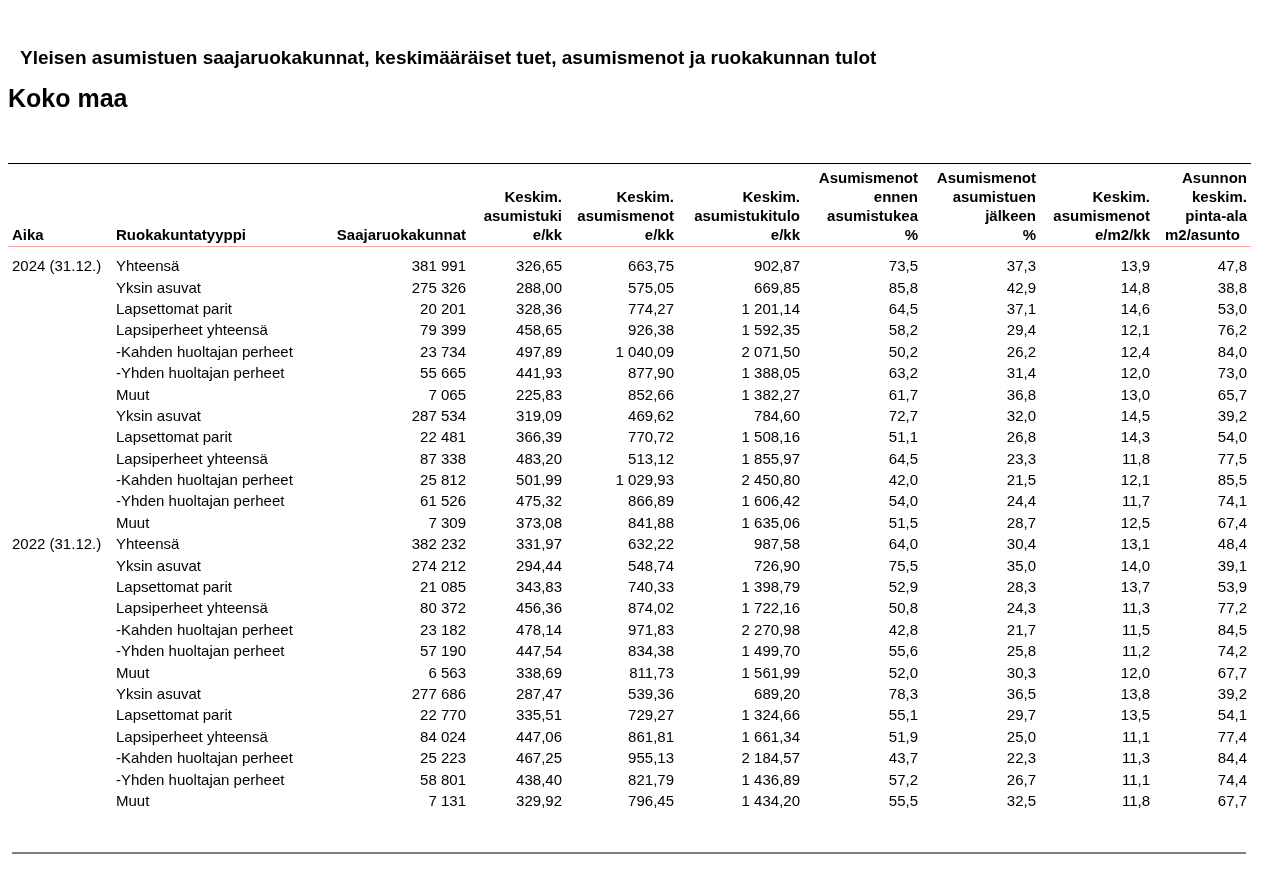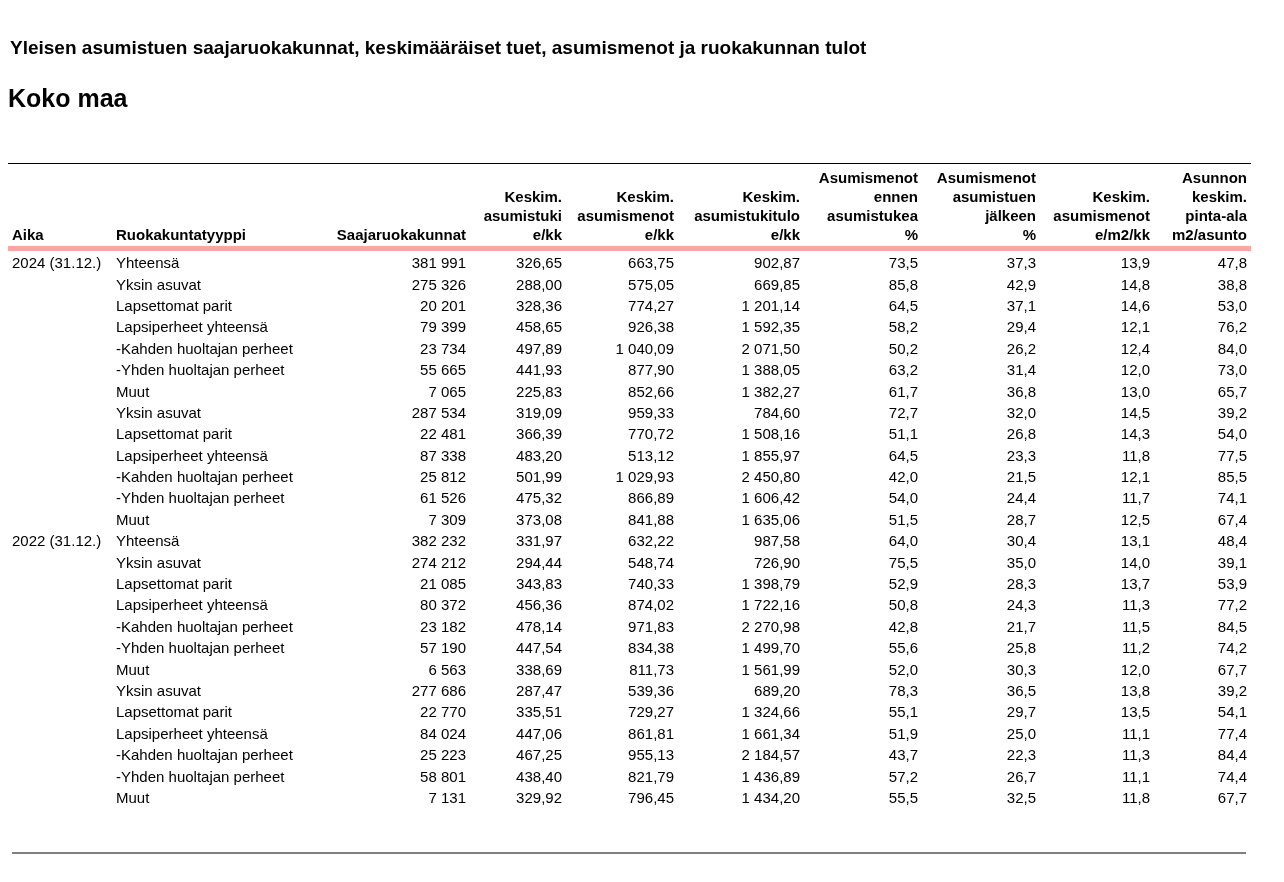--- a/index.html
+++ b/index.html
@@ -14,21 +14,21 @@
       overflow: hidden;
       font-family: "Liberation Sans", sans-serif;
       color: #000000;
     }
     .title {
       position: absolute;
       left: 8px;
       top: 35px;
       font-size: 19px;
       font-weight: bold;
-      margin: 2px;
+      margin: 12px;
       line-height: 22px;
       white-space: nowrap;
     }
     .subtitle {
       position: absolute;
       left: 8px;
       top: 87px;
       font-size: 25px;
       font-weight: bold;
       margin: 0;
@@ -45,34 +45,34 @@
       width: 1243px;
       table-layout: fixed;
       font-size: 15px;
       border-top: 1px solid #000;
     }
     table.data th {
       font-weight: bold;
       vertical-align: bottom;
       line-height: 19px;
       padding: 4px 4px 2px 4px;
-      border-bottom: 5px solid #fca5a5;
+      border-bottom: 1px solid #fca5a5;
       text-align: right;
       white-space: nowrap;
     }
     table.data th.left { text-align: left; }
     table.data td {
       line-height: 19px;
       height: 21.4px;
       padding: 0 4px;
       text-align: right;
       white-space: nowrap;
     }
     table.data td.left { text-align: left; }
-    table.data tbody tr.first-row td { padding-top: 1px; }
+    table.data tbody tr.first-row td { padding-top: 8px; }
     .bottom-rule {
       position: absolute;
       left: 12px;
       top: 852px;
       width: 1234px;
       height: 2px;
       background: #808080;
     }
   </style>
 </head>
@@ -148,21 +148,21 @@
           <th>
             <div style="min-height: 19px;"></div>
             <div style="min-height: 19px;">Keskim.</div>
             <div style="min-height: 19px;">asumismenot</div>
             <div style="min-height: 19px;">e/m2/kk</div>
           </th>
           <th>
             <div style="min-height: 19px;">Asunnon</div>
             <div style="min-height: 19px;">keskim.</div>
             <div style="min-height: 19px;">pinta-ala</div>
-            <div style="min-height: 19px;">m2/asunto</div>
+            <div style="min-height: 19px; text-align: center;">m2/asunto</div>
           </th>
         </tr>
     </thead>
     <tbody id="table-body">
         <tr class="first-row">
           <td class="left">2024 (31.12.)</td>
           <td class="left">Yhteensä</td>
           <td>381 991</td>
           <td>326,65</td>
           <td>663,75</td>
@@ -242,21 +242,21 @@
           <td>61,7</td>
           <td>36,8</td>
           <td>13,0</td>
           <td>65,7</td>
         </tr>
         <tr>
           <td class="left"></td>
           <td class="left">Yksin asuvat</td>
           <td>287 534</td>
           <td>319,09</td>
-          <td>959,33</td>
+          <td>469,62</td>
           <td>784,60</td>
           <td>72,7</td>
           <td>32,0</td>
           <td>14,5</td>
           <td>39,2</td>
         </tr>
         <tr>
           <td class="left"></td>
           <td class="left">Lapsettomat parit</td>
           <td>22 481</td>

